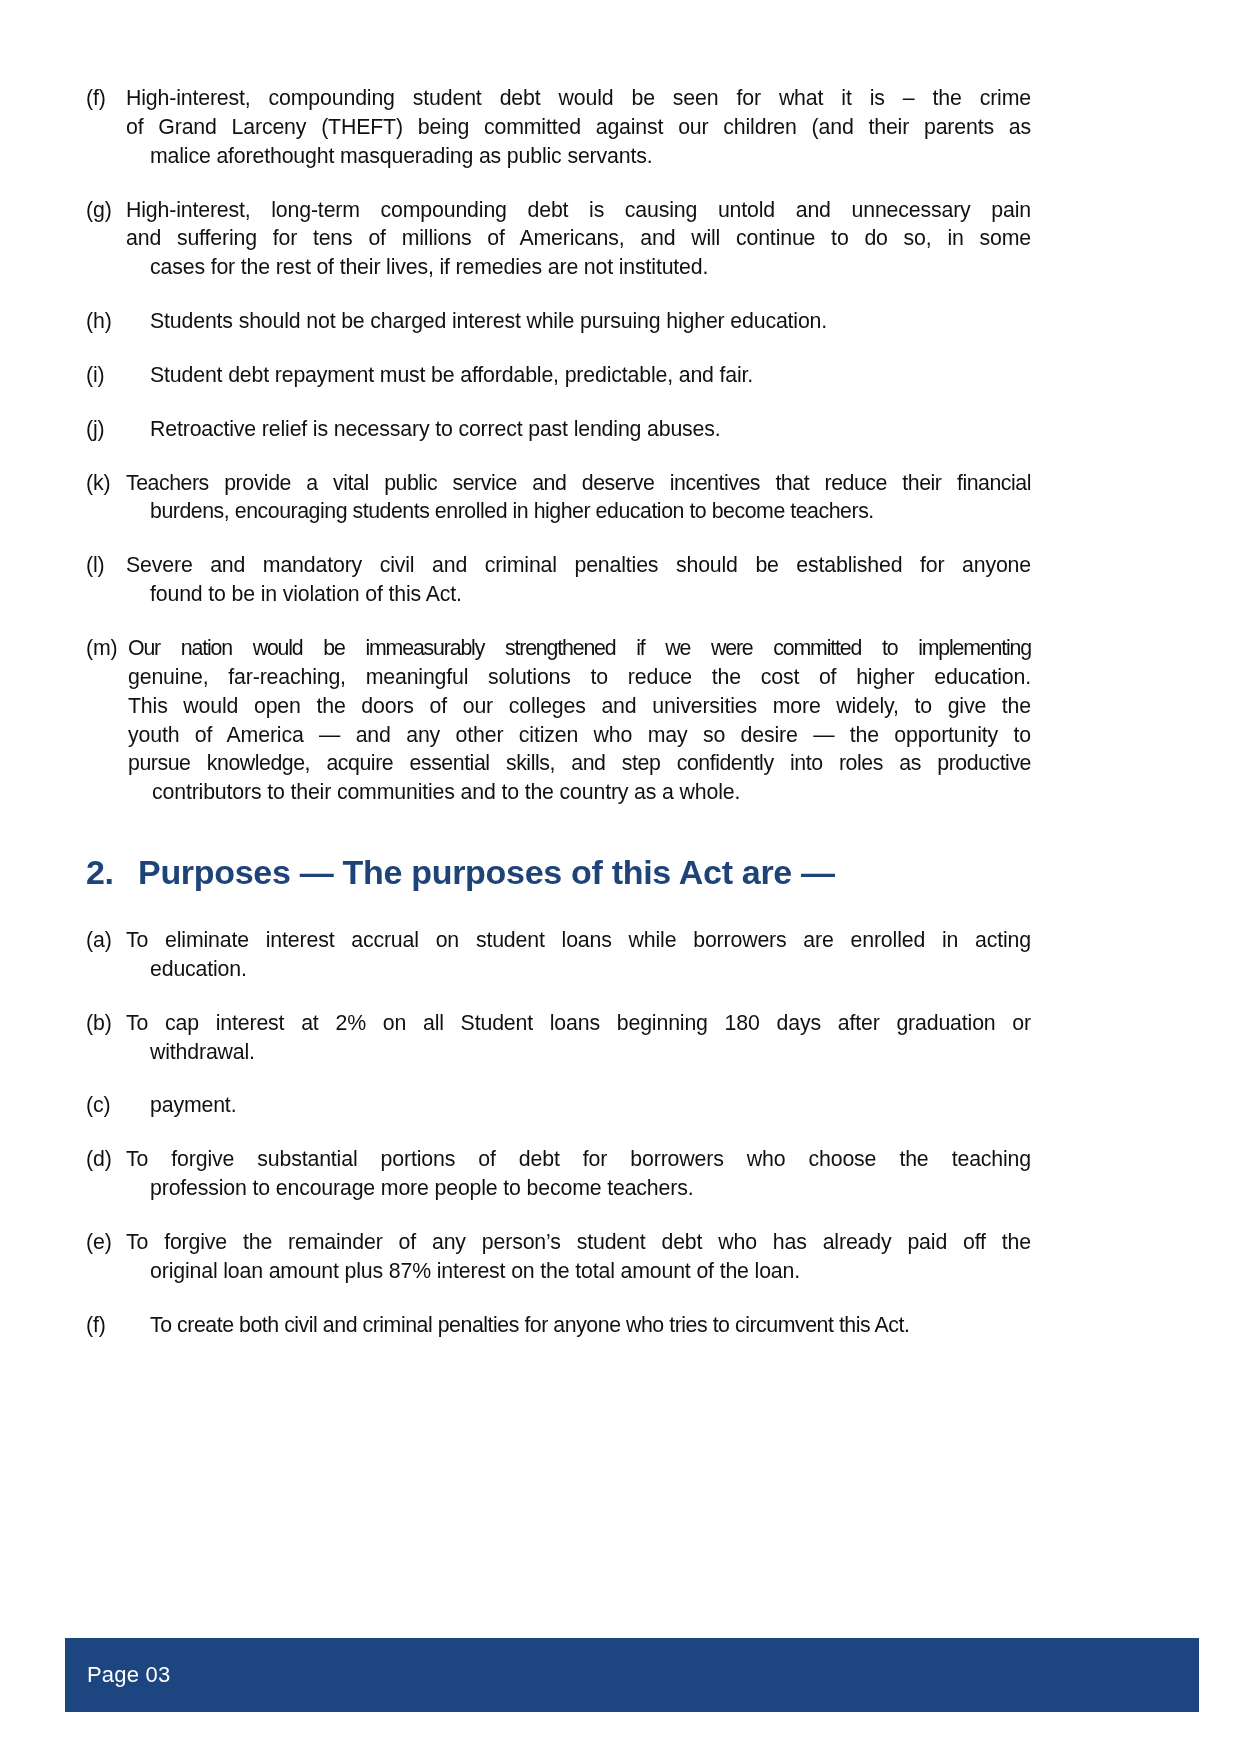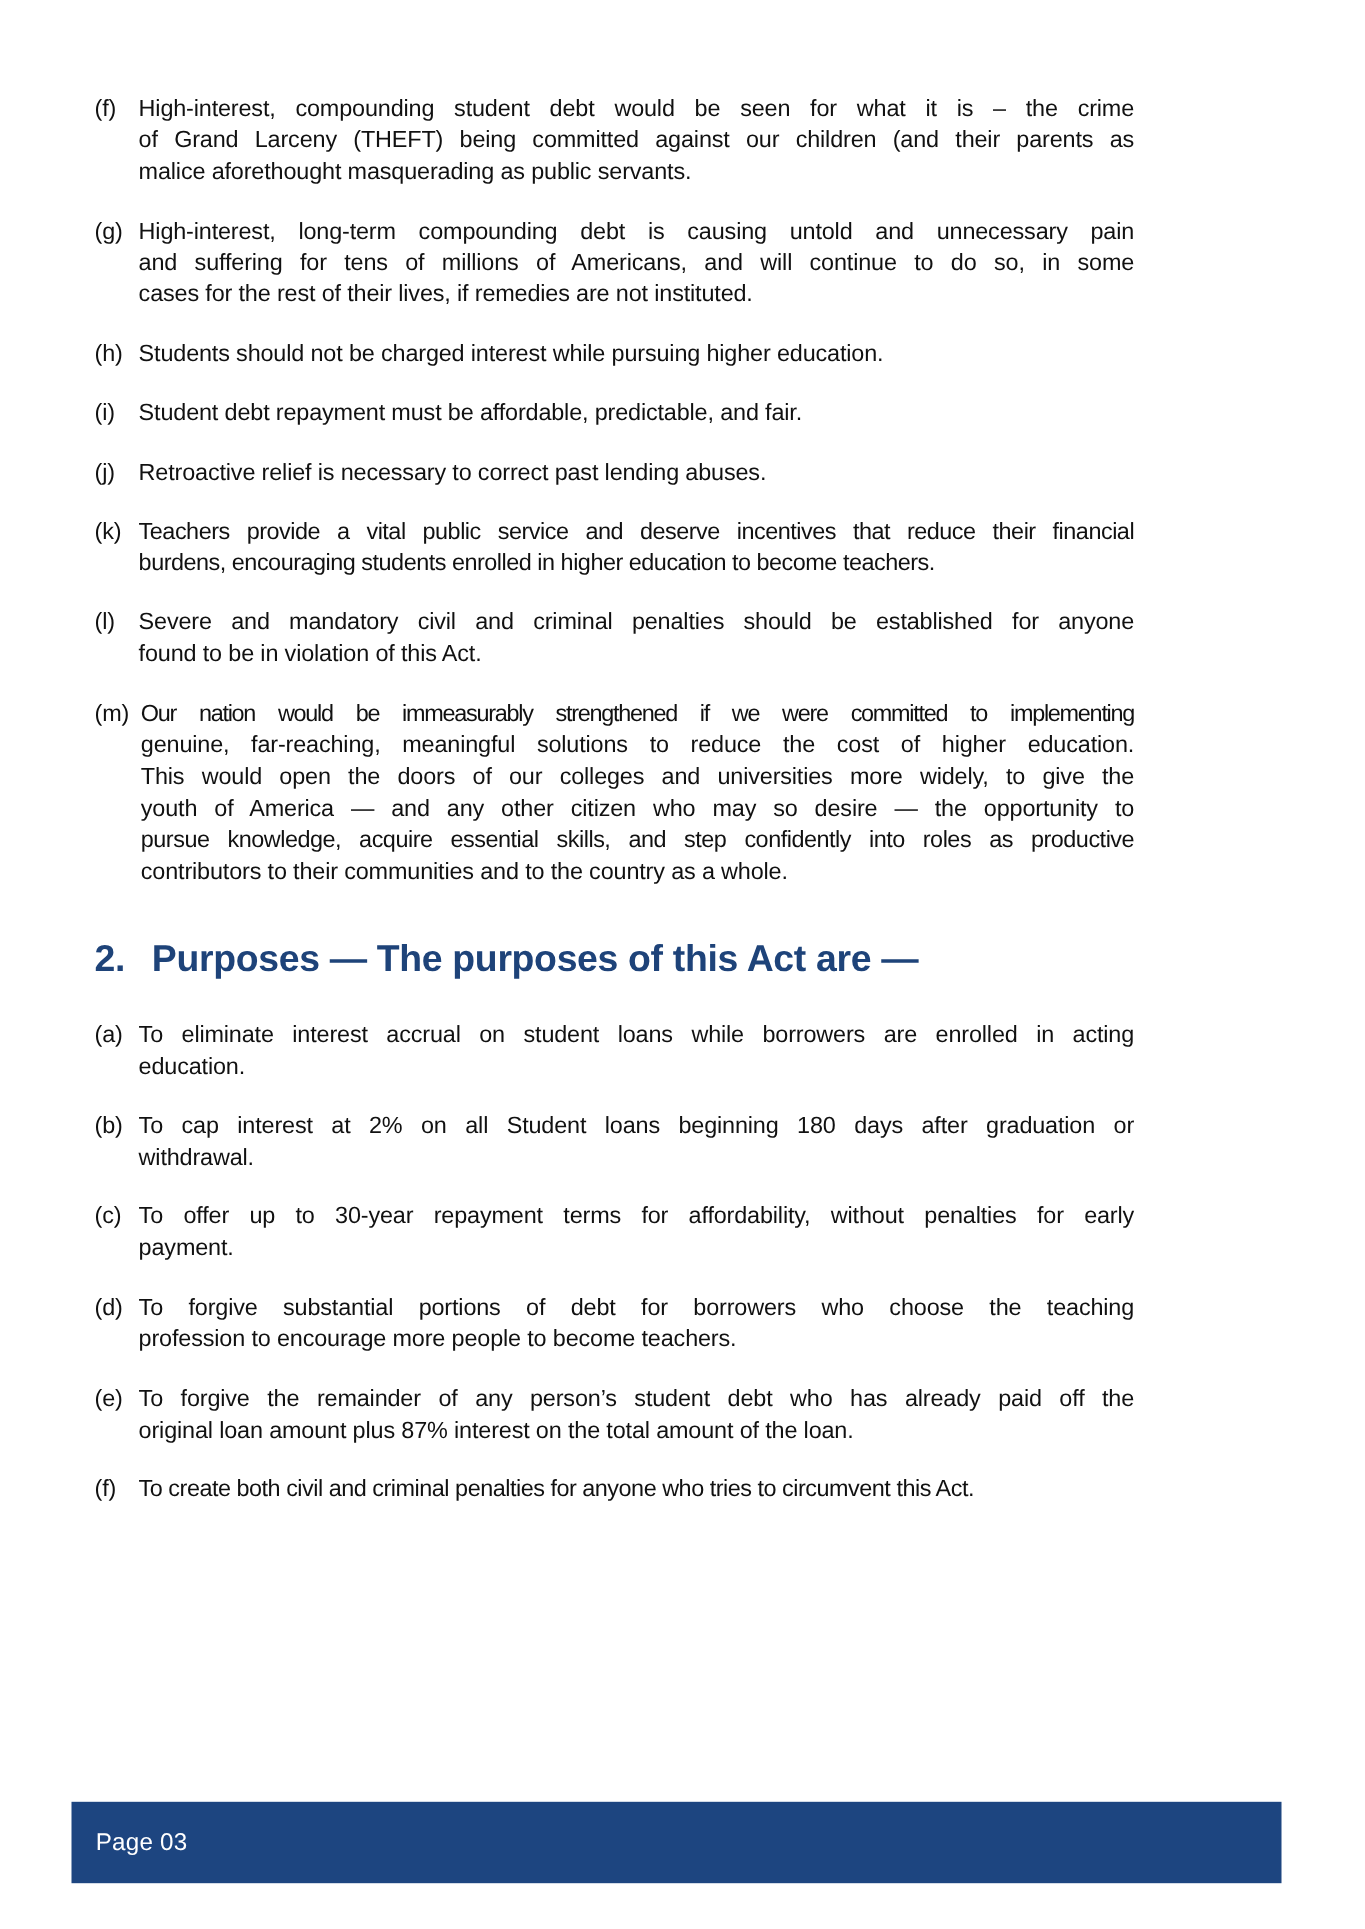--- a/index.html
+++ b/index.html
@@ -53,21 +53,21 @@
     hyphens: none;
   }
 
   
   .ln {
     display: block;
     text-align: justify;
     text-align-last: justify;
     white-space: pre;
   }
-  .ln.flush { text-align-last: left; }
+  .ln.flush { text-align-last: left; margin-left: 24px; }
 
   .tight  { letter-spacing: -0.45px; }
   .vtight { letter-spacing: -1.15px; }
 
   .item.wide-marker .marker { width: 42px; }
 
   
   .section-heading {
     display: flex;
     align-items: baseline;
@@ -88,20 +88,21 @@
   }
 
   
   .footer-bar {
     position: absolute;
     left: 65px;
     top: 1638px;
     width: 1100px;
     height: 74px;
     background: #1d4580;
+    padding-left: 34px;
   }
   .footer-label {
     position: absolute;
     left: 22px;
     top: 50%;
     transform: translateY(-50%);
     color: #ffffff;
     font-size: 22px;
     letter-spacing: 0.2px;
     font-family: "Liberation Sans", sans-serif;
@@ -204,21 +205,20 @@
         <span class="marker">(b)</span>
         <span class="body">
           <span class="ln">To cap interest at 2% on all Student loans beginning 180 days after graduation or</span>
           <span class="ln flush">withdrawal.</span>
         </span>
       </div>
 
       <div class="item">
         <span class="marker">(c)</span>
         <span class="body">
-          <span class="ln">To offer up to 30-year repayment terms for affordability, without penalties for early</span>
           <span class="ln flush">payment.</span>
         </span>
       </div>
 
       <div class="item">
         <span class="marker">(d)</span>
         <span class="body">
           <span class="ln">To forgive substantial portions of debt for borrowers who choose the teaching</span>
           <span class="ln flush">profession to encourage more people to become teachers.</span>
         </span>

